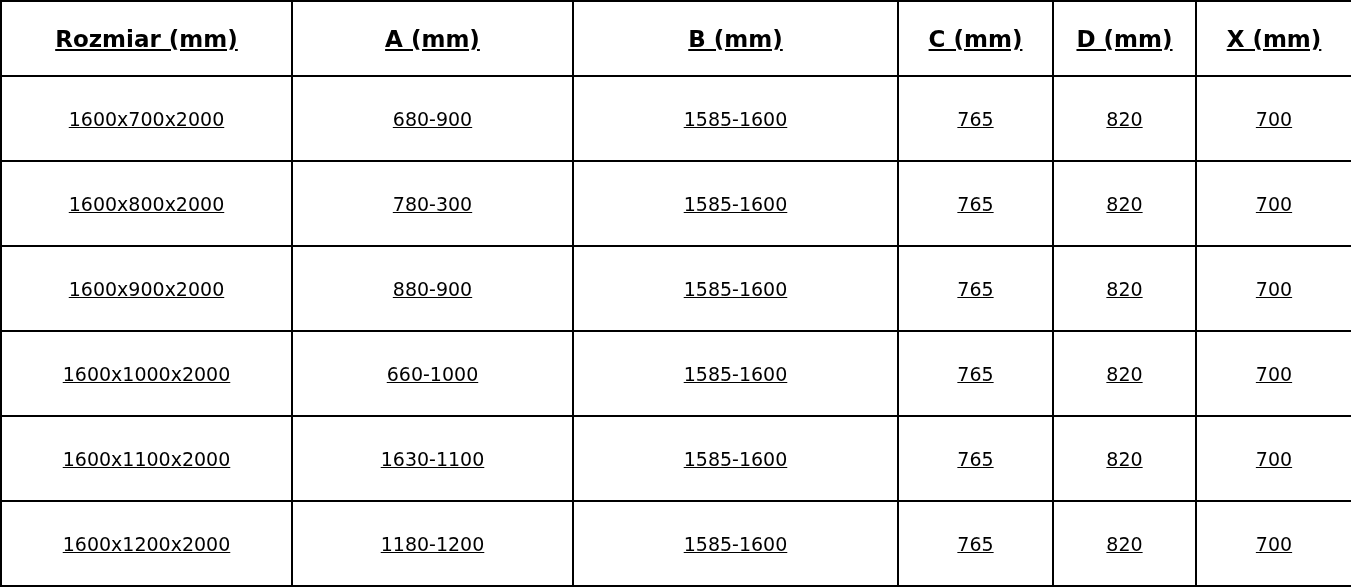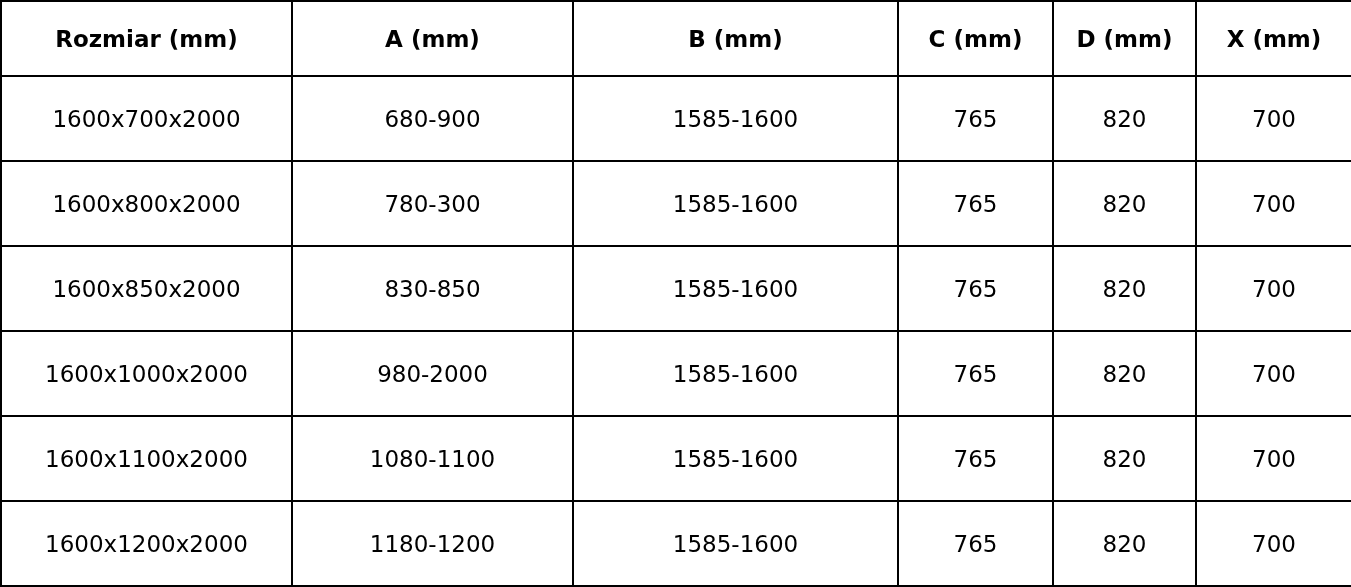--- a/index.html
+++ b/index.html
@@ -11,33 +11,34 @@
     width: 1351px;
     height: 587px;
     font-family: "DejaVu Sans", sans-serif;
     color: #000000;
     overflow: hidden;
   }
   .table-wrap {
     width: 1351px;
     height: 411px;
     box-sizing: border-box;
+    text-decoration: underline;
   }
   table.size-table {
     width: 1351px;
     height: 587px;
     border-collapse: collapse;
     table-layout: fixed;
   }
   table.size-table th,
   table.size-table td {
     border: 2px solid #000000;
     text-align: center;
     vertical-align: middle;
-    font-size: 23px;
+    font-size: 19px;
     padding: 0 4px;
     white-space: nowrap;
   }
   table.size-table thead th {
     font-weight: bold;
     height: 73px;
     font-size: 23px;
   }
   table.size-table tbody td {
     font-weight: normal;
@@ -88,38 +89,38 @@
       </tr>
       <tr>
         <td>1600x800x2000</td>
         <td>780-300</td>
         <td>1585-1600</td>
         <td>765</td>
         <td>820</td>
         <td>700</td>
       </tr>
       <tr>
-        <td>1600x850x2000</td>
-        <td>830-850</td>
+        <td>1600x900x2000</td>
+        <td>880-900</td>
         <td>1585-1600</td>
         <td>765</td>
         <td>820</td>
         <td>700</td>
       </tr>
       <tr>
         <td>1600x1000x2000</td>
-        <td>980-2000</td>
+        <td>660-1000</td>
         <td>1585-1600</td>
         <td>765</td>
         <td>820</td>
         <td>700</td>
       </tr>
       <tr>
         <td>1600x1100x2000</td>
-        <td>1080-1100</td>
+        <td>1630-1100</td>
         <td>1585-1600</td>
         <td>765</td>
         <td>820</td>
         <td>700</td>
       </tr>
       <tr>
         <td>1600x1200x2000</td>
         <td>1180-1200</td>
         <td>1585-1600</td>
         <td>765</td>

